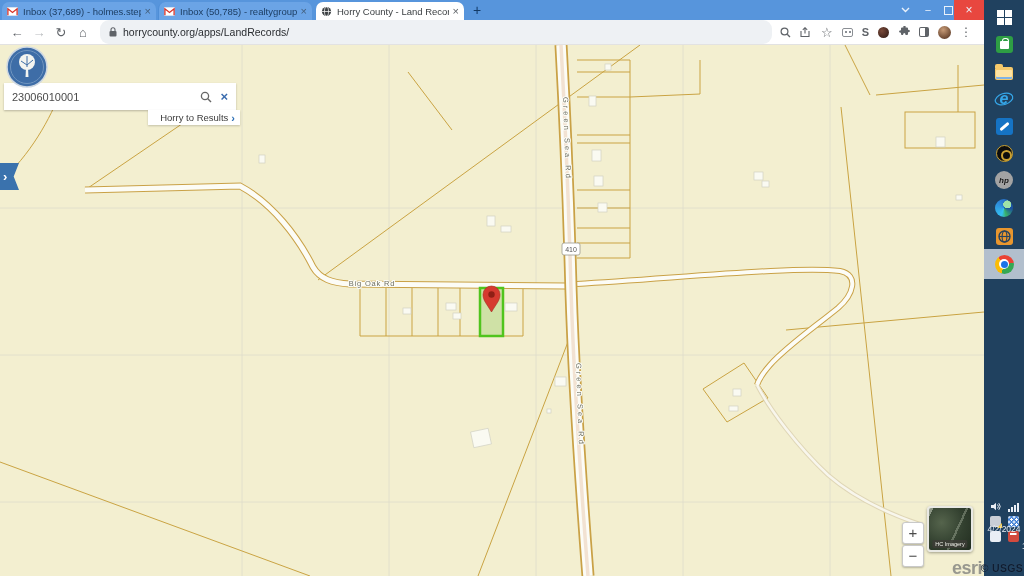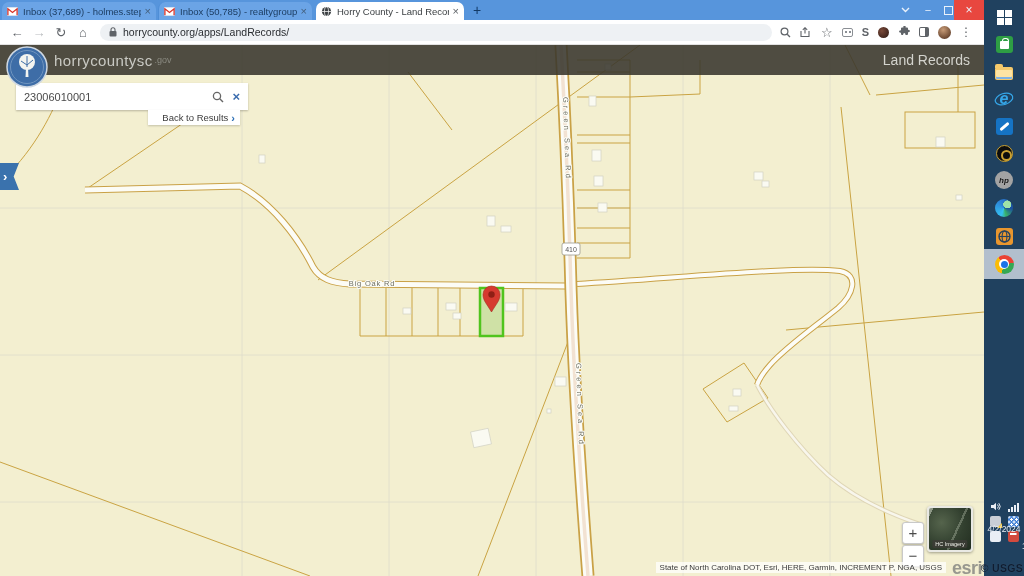--- a/index.html
+++ b/index.html
@@ -22,21 +22,21 @@
   #wc-chevron{left:894px;width:22px;}
   #wc-min{left:918px;width:20px;font-size:11px;}
   #wc-max{left:938px;width:20px;}
   #wc-max i{display:block;width:7px;height:7px;border:1px solid #eaf2fb;}
   #wc-close{left:954px;width:30px;background:#e8473f;font-size:12px;}
   
   #toolbar{position:absolute;left:0;top:20px;width:984px;height:25px;background:#ffffff;
     border-bottom:1px solid #e2e2e2;box-sizing:border-box;display:flex;align-items:center;}
   .navbtn{width:22px;text-align:center;font-size:13px;color:#5f6368;flex:none;}
   .navbtn.disabled{color:#b9bcbf;}
-  #addressbar{flex:none;width:672px;height:17px;background:#eef1f4;border-radius:9px;margin-left:6px;
+  #addressbar{flex:none;width:672px;height:24px;background:#eef1f4;border-radius:9px;margin-left:6px;
     display:flex;align-items:center;font-size:10.5px;color:#2a2d31;}
   #addressbar .lock{margin:0 6px 0 9px;}
   .tb-right{display:flex;align-items:center;margin-left:8px;gap:9px;}
   .tbicon{font-size:11px;color:#5f6368;line-height:1;}
   .ext-grid{width:11px;height:9px;border:1px solid #8b8f94;border-radius:2px;box-sizing:border-box;
     background:linear-gradient(#8b8f94,#8b8f94) 2px 2px/2px 2px no-repeat,
                linear-gradient(#8b8f94,#8b8f94) 6px 2px/2px 2px no-repeat;}
   .ext-avatar{width:11px;height:11px;border-radius:50%;background:radial-gradient(circle at 35% 35%,#7a4a3a,#2b1713);}
   .panel-sq{width:10px;height:10px;border:1.4px solid #5f6368;border-radius:2px;box-sizing:border-box;
     border-right-width:4px;}
@@ -46,21 +46,21 @@
   #mapsvg{position:absolute;left:0;top:0;}
   svg text{font-family:"Liberation Sans",sans-serif;}
   
   #siteheader{position:absolute;left:0;top:0;width:984px;height:30px;background:rgba(56,54,44,.88);
     display:flex;align-items:center;color:#cfcfc9;}
   #sitename{margin-left:54px;font-size:15px;letter-spacing:.4px;color:#c9c9c3;}
   #sitetld{font-size:9px;color:#8b8b82;margin-left:2px;}
   #apptitle{margin-left:auto;margin-right:14px;font-size:14px;color:#d3d3cd;}
   #logo{position:absolute;left:6px;top:1px;width:42px;height:42px;z-index:5;}
   
-  #searchbox{position:absolute;left:16px;top:38px;width:232px;height:27px;background:#fff;
+  #searchbox{position:absolute;left:4px;top:38px;width:232px;height:27px;background:#fff;
     box-shadow:0 1px 2px rgba(0,0,0,.25);display:flex;align-items:center;font-size:11px;color:#4a4a4a;}
   #searchval{flex:1;padding-left:8px;}
   #search-clear{color:#3a6cae;font-weight:bold;font-size:13px;margin:0 8px 0 8px;}
   #backstrip{position:absolute;left:148px;top:65px;width:92px;height:15px;background:#fff;
     box-shadow:0 1px 2px rgba(0,0,0,.2);display:flex;align-items:center;justify-content:flex-end;
     font-size:9.5px;color:#3c3c3c;padding-right:5px;box-sizing:border-box;gap:3px;}
   #backstrip .arrow{color:#2a6db5;font-weight:bold;font-size:11px;}
   
   #ribbon{position:absolute;left:0;top:118px;width:19px;height:27px;background:#3a72ad;
     clip-path:polygon(0 0,100% 0,72% 50%,100% 100%,0 100%);color:#fff;font-size:13px;font-weight:bold;
@@ -272,56 +272,50 @@
           <rect x="562" y="198" width="18" height="12" rx="2" fill="#ffffff" stroke="#9a9a90" stroke-width="0.8"></rect>
           <text x="571" y="207" font-size="7" text-anchor="middle" fill="#555">410</text>
         </g>
 
         <g>
           <path d="M491.5,267 C486.5,258.5 483,255.5 483,249.5 A8.5,8.5 0 1 1 500,249.5 C500,255.5 496.5,258.5 491.5,267 Z" fill="#d63a2f" stroke="#a5281e" stroke-width="0.6"></path>
           <circle cx="491.5" cy="249.5" r="3.2" fill="#8f1f15"></circle>
         </g>
       </svg>
 
-      <div id="siteheader">
-        <span id="sitename">horrycountysc</span>
-        <span id="sitetld">.gov</span>
-        <span id="apptitle">Land Records</span>
-      </div>
       <svg id="logo" viewBox="0 0 42 42">
         <circle cx="21" cy="21" r="20" fill="#3e6da7" stroke="#cfd8e2" stroke-width="1.5"></circle>
         <circle cx="21" cy="21" r="16.5" fill="none" stroke="#6f94bf" stroke-width="1"></circle>
         <circle cx="21" cy="16" r="8" fill="#f3f4f0"></circle>
         <path d="M20,22 h2 l0.5,9 h-3 Z" fill="#f3f4f0"></path>
         <path d="M21,10 V21 M15,15 L21,19 M27,14 L21,19" stroke="#3e6da7" stroke-width="1"></path>
       </svg>
 
       <div id="searchbox">
         <span id="searchval">23006010001</span>
         <svg width="12" height="12" viewBox="0 0 12 12">
           <circle cx="5" cy="5" r="3.6" fill="none" stroke="#666" stroke-width="1.3"></circle>
           <path d="M7.8,7.8 L11,11" stroke="#666" stroke-width="1.4"></path>
         </svg>
         <span id="search-clear">×</span>
       </div>
       <div id="backstrip">
-        <span>Back to Results</span>
+        <span>Horry to Results</span>
         <span class="arrow">›</span>
       </div>
 
       <div id="ribbon">
         <span>›</span>
       </div>
 
       <div class="zoombtn" id="zoomin">+</div>
       <div class="zoombtn" id="zoomout">−</div>
       <div id="thumb">
         <span id="thumb-label">HC Imagery</span>
       </div>
-      <div id="attr">State of North Carolina DOT, Esri, HERE, Garmin, INCREMENT P, NGA, USGS</div>
       <div id="esri">esri</div>
     </div>
   </div>
 
   <div id="taskbar">
     <div class="tbar-ic" style="top:4px;">
       <span class="winlogo">
           <i></i>
           <i></i>
           <i></i>

